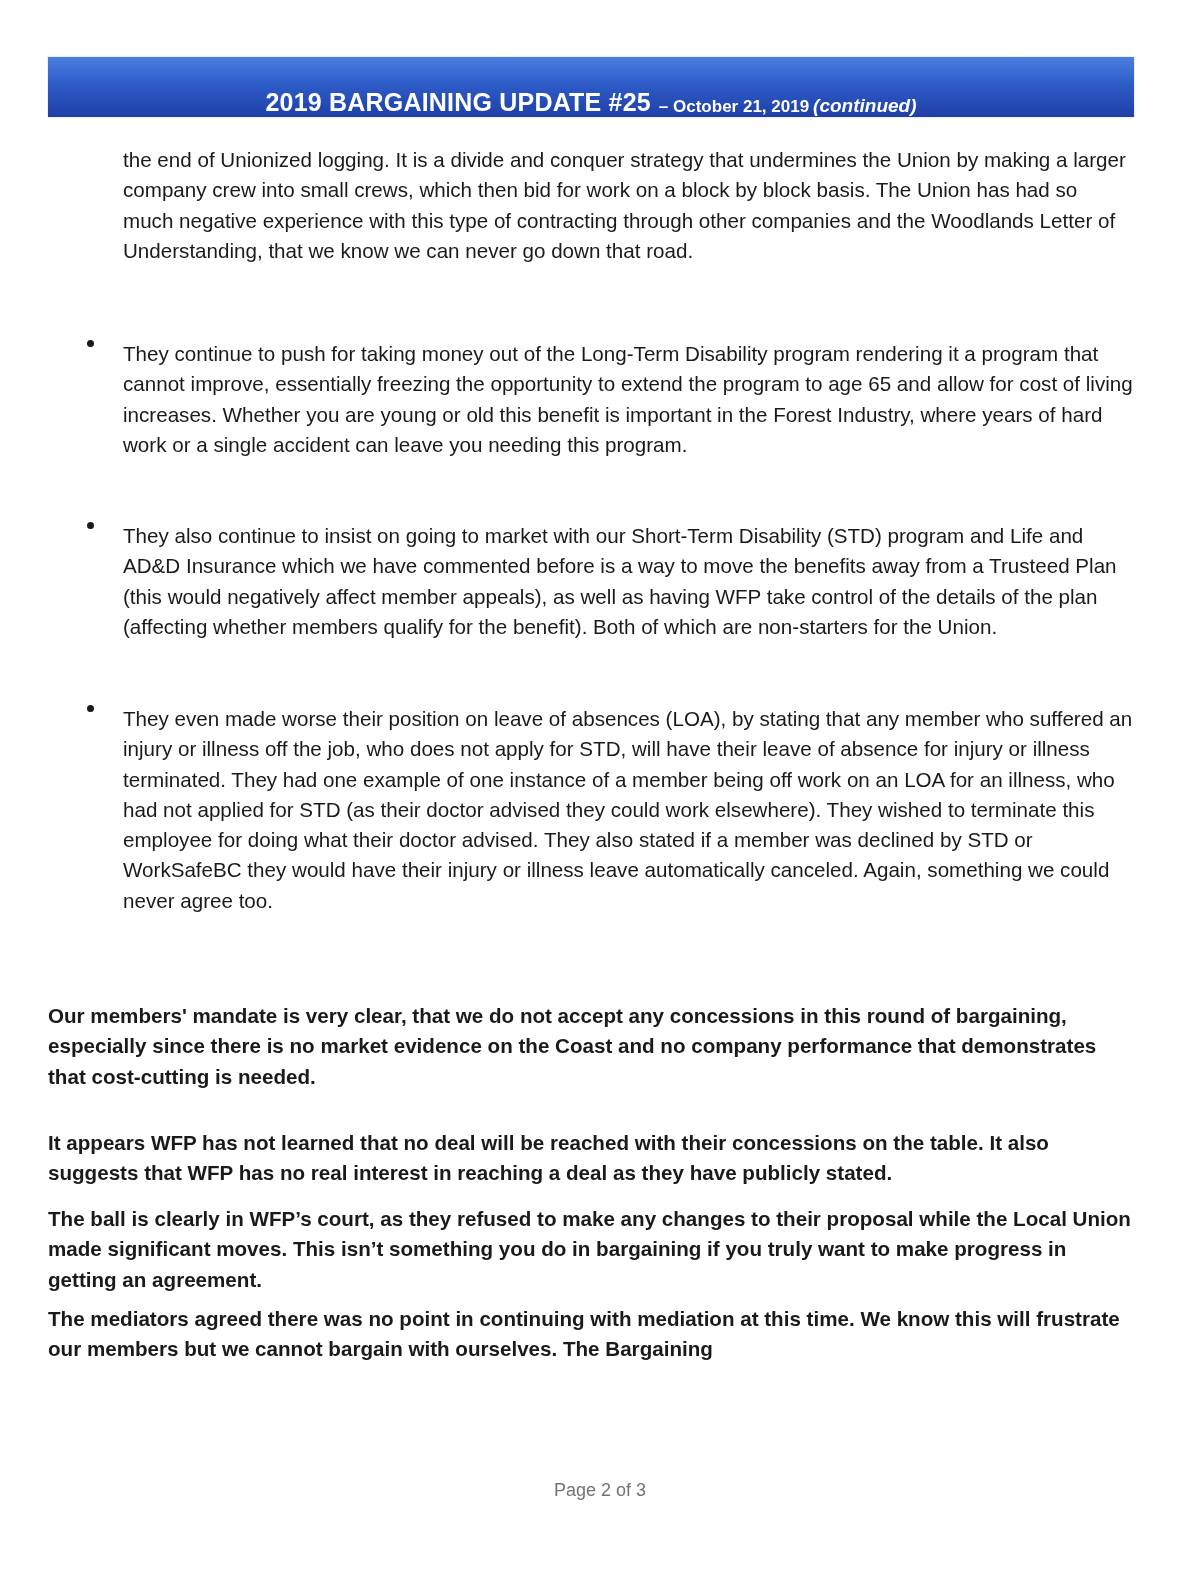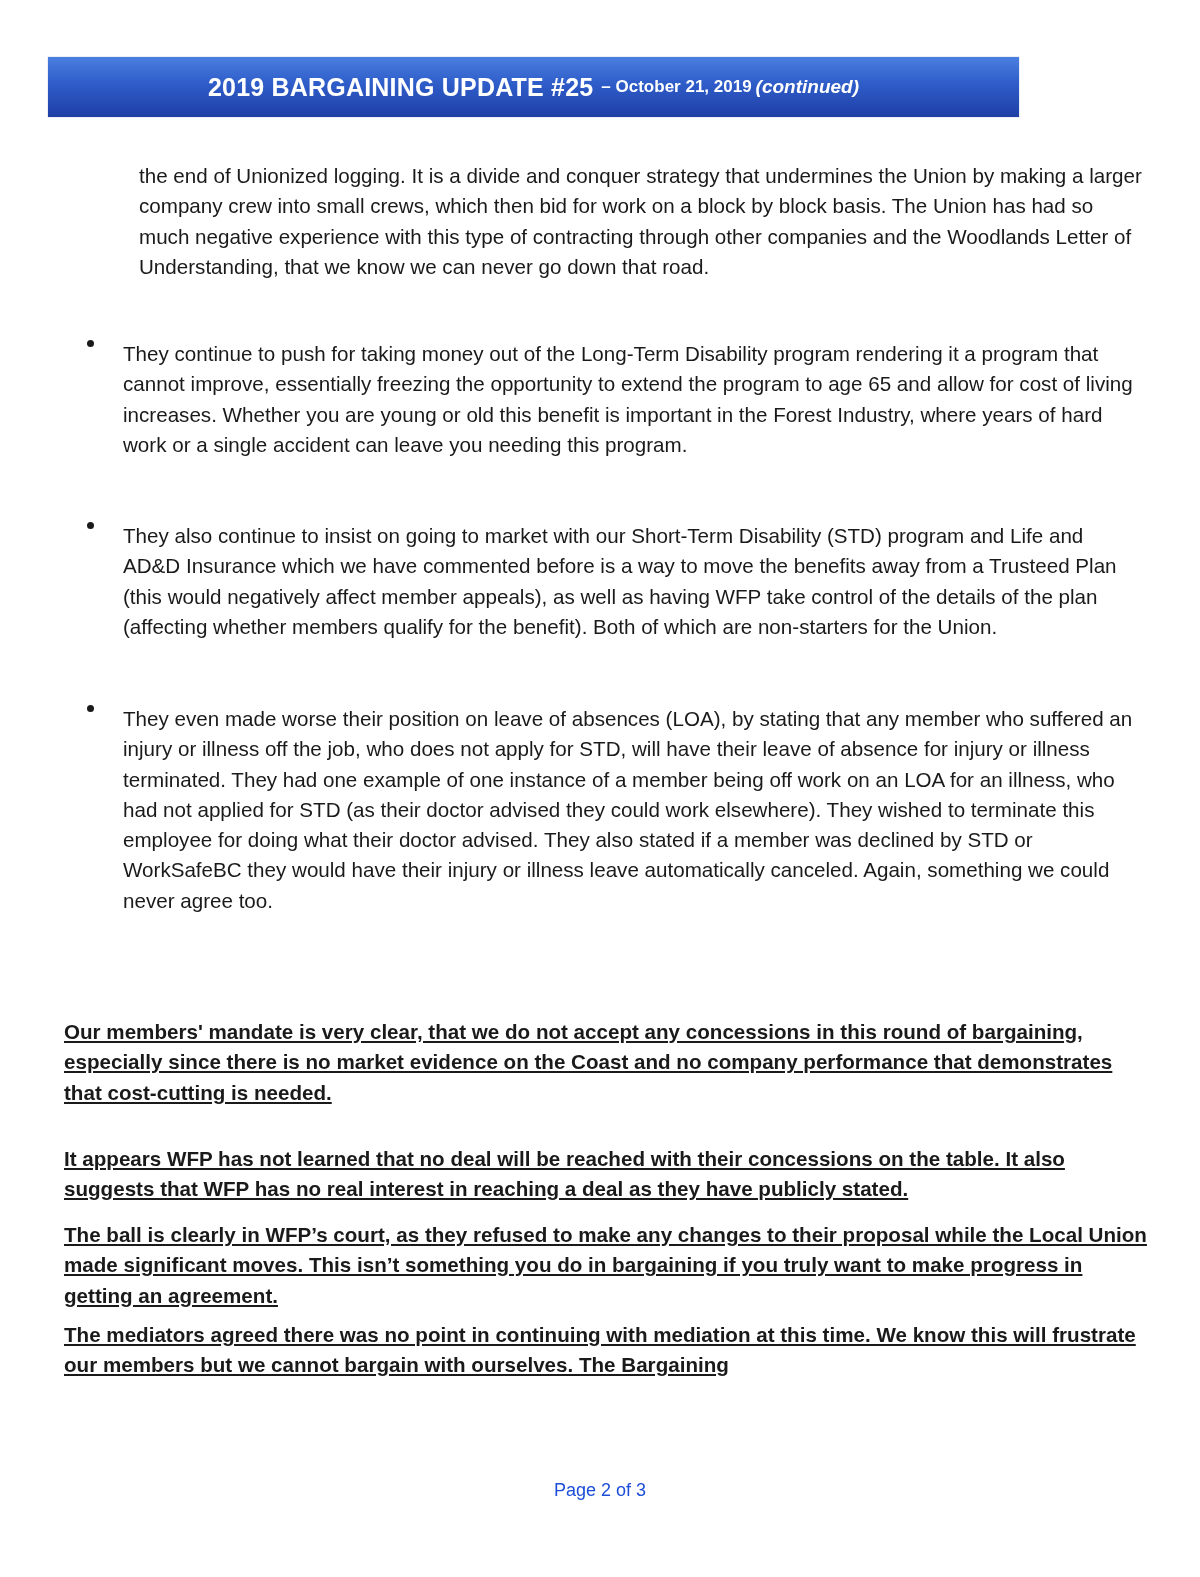--- a/index.html
+++ b/index.html
@@ -1,53 +1,53 @@
 <!DOCTYPE html>
 <html><head>
   <meta charset="utf-8">
   <style>
     html, body { margin: 0; padding: 0; background: #ffffff; }
     body {
       width: 1200px; height: 1577px; position: relative; overflow: hidden;
       font-family: "Liberation Sans", sans-serif; color: #1a1a1a;
     }
     .banner {
-      position: absolute; left: 48px; top: 57px; width: 971px; height: 60px;
+      position: absolute; left: 48px; top: 57px; width: 1086px; height: 60px;
       background: linear-gradient(180deg, #4a7fe0 0%, #2e5cc8 45%, #1f3fa6 100%);
       box-shadow: 0 0 1px #8899bb;
-      display: flex; align-items: center; justify-content: center;
+      display: flex; align-items: flex-end; justify-content: center;
       color: #ffffff; white-space: nowrap;
     }
     .banner .t1 { font-weight: bold; font-size: 25px; letter-spacing: 0.2px; }
     .banner .t2 { font-weight: bold; font-size: 17px; margin-left: 8px; }
     .banner .t3 { font-weight: bold; font-style: italic; font-size: 19px; margin-left: 4px; }
     .para {
-      position: absolute; font-size: 20.6px; line-height: 30.3px; margin: 16px;
+      position: absolute; font-size: 20.6px; line-height: 30.3px; margin: 0;
     }
     .cont { left: 123px; top: 145px; width: 1010px; }
     .bullet-item { position: absolute; left: 85px; width: 1055px; }
     .bullet-item .dot {
       position: absolute; left: 2px; top: 13px; width: 7px; height: 7px;
       border-radius: 50%; background: #1a1a1a;
     }
     .bullet-item .text {
       position: absolute; left: 38px; top: 12px; width: 1015px;
       font-size: 20.6px; line-height: 30.3px; margin: 0;
     }
     .b1 { top: 327px; }
     .b2 { top: 509px; }
     .b3 { top: 692px; }
-    .bold { font-weight: bold; left: 48px; width: 1090px; font-size: 20.6px; line-height: 30.3px; text-decoration: underline; }
+    .bold { font-weight: bold; left: 48px; width: 1090px; font-size: 20.6px; line-height: 30.3px; }
     .p1 { top: 1001px; }
     .p2 { top: 1128px; }
     .p3 { top: 1204px; }
     .p4 { top: 1304px; }
     .footer {
       position: absolute; left: 0; width: 1200px; top: 1480px;
-      text-align: center; font-size: 18px; color: #1d4ed8;
+      text-align: center; font-size: 18px; color: #737373;
     }
   </style>
 </head>
 <body>
 
 <div class="banner">
   <span class="t1">2019 BARGAINING UPDATE #25</span>
   <span class="t2">– October 21, 2019</span>
   <span class="t3">(continued)</span>
 </div>

